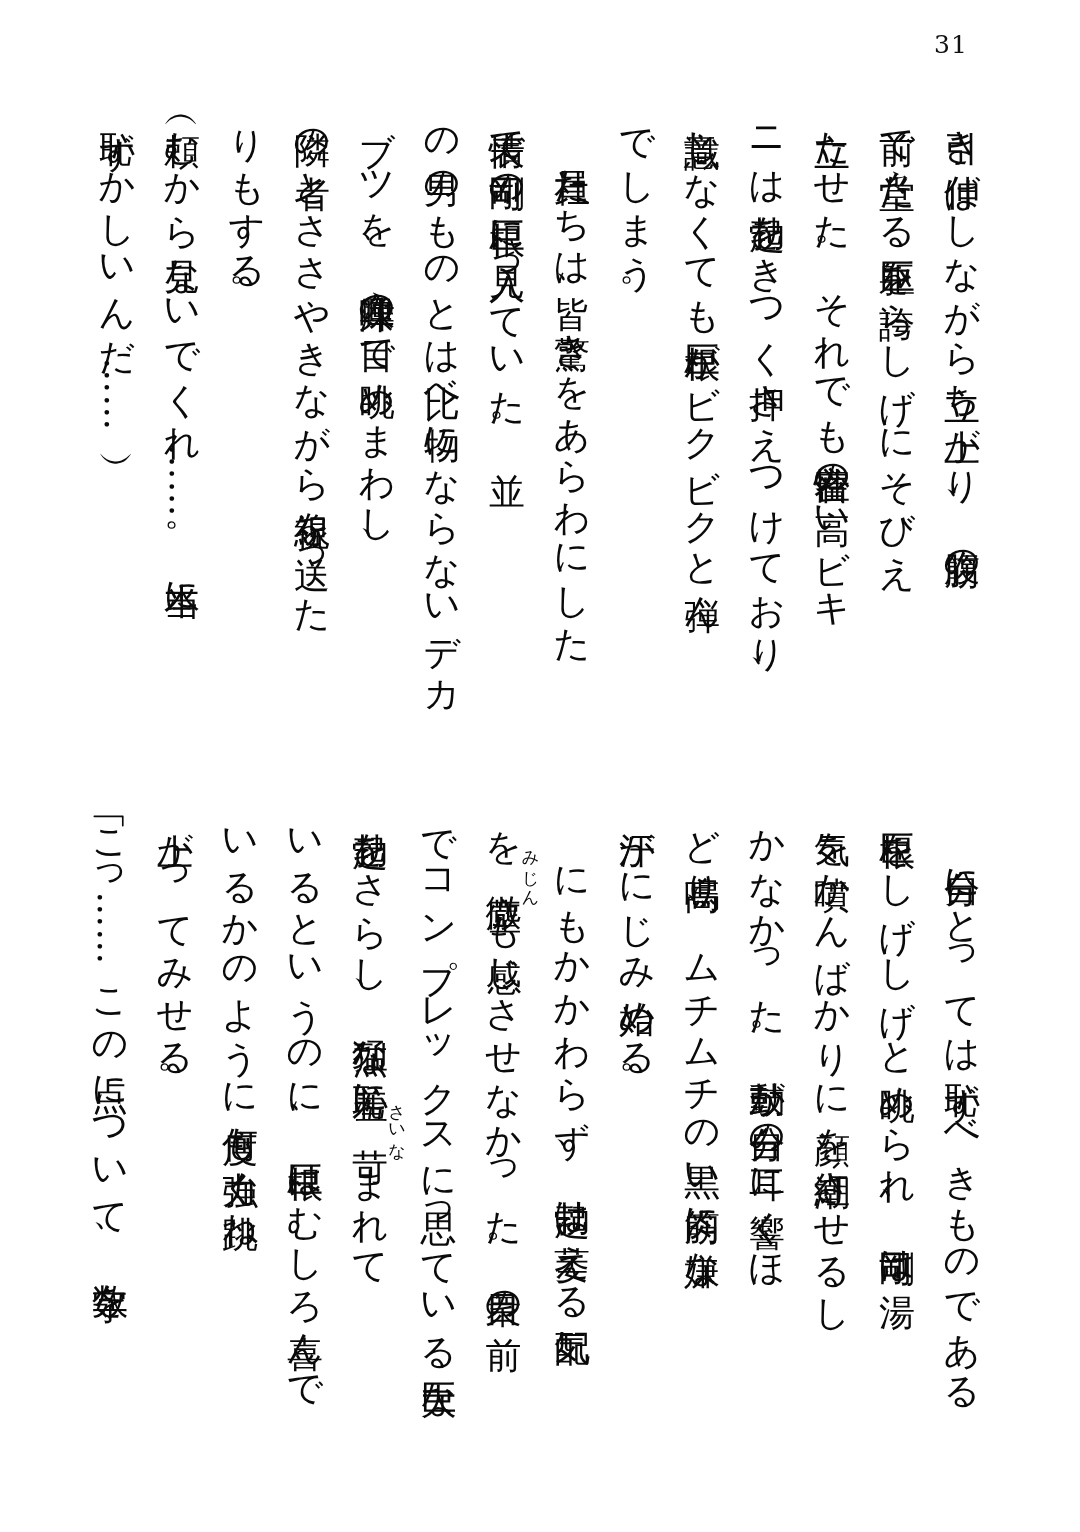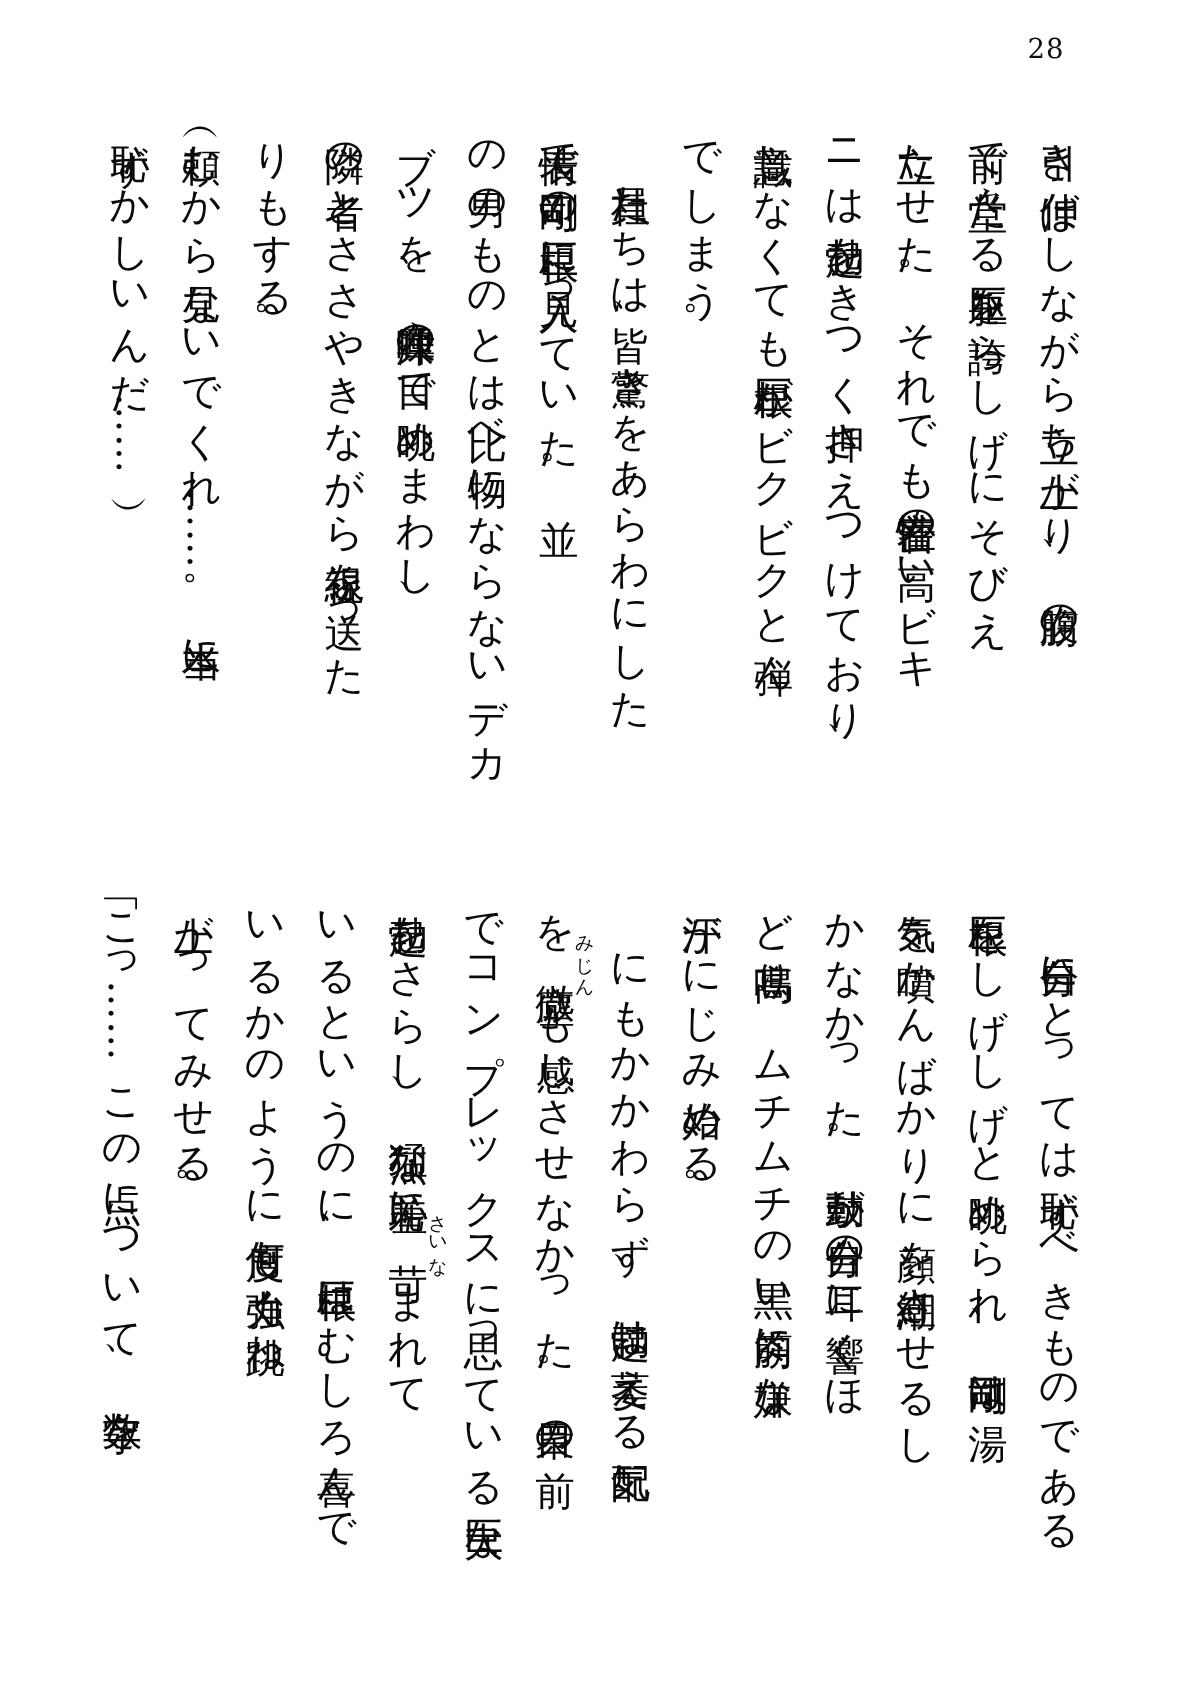--- a/index.html
+++ b/index.html
@@ -46,21 +46,21 @@
   rt {
     font-size: 17px;
     letter-spacing: 0;
     font-family: "DejaVu Serif", "Liberation Serif", serif;
   }
 </style>
 </head>
 <body>
 
 <div class="page">
-  <div class="page-number">28</div>
+  <div class="page-number">31</div>
 
   <div class="text-block block-upper">
       <p class="tline"><span>引き伸ばしながら立ち上がり、腹筋の</span></p>
       <p class="tline"><span>前で堂々たる巨躯を誇らしげにそびえ</span></p>
       <p class="tline"><span>立たせた。それでも密着性の高いビキ</span></p>
       <p class="tline"><span>ニは勃起をきつく押さえつけており、</span></p>
       <p class="tline"><span>意識しなくても巨根がビクビクと弾ん</span></p>
       <p class="tline"><span>でしまう。</span></p>
       <p class="tline indent"><span>社員たちは皆、驚きをあらわにした</span></p>
       <p class="tline"><span>表情で剛司の巨根に見入っていた。並</span></p>

